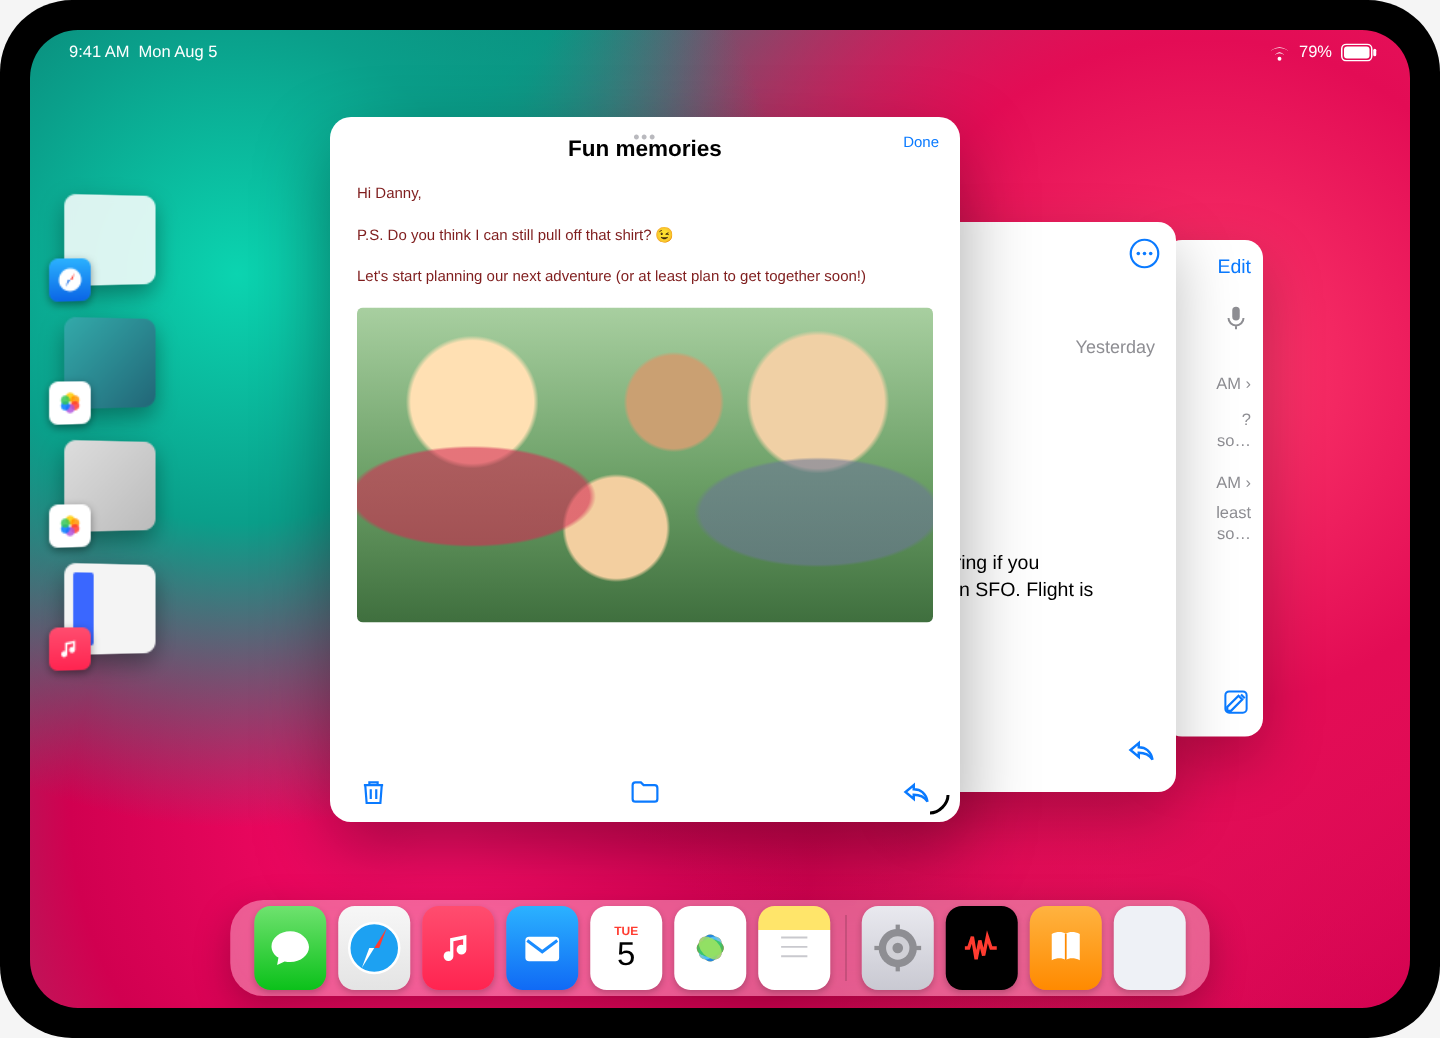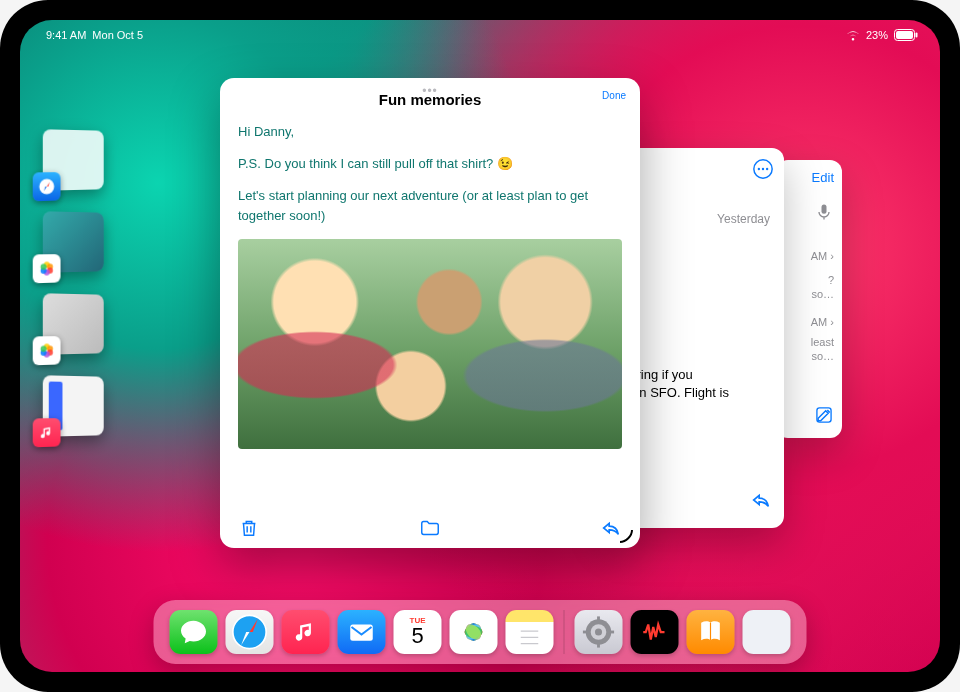--- a/index.html
+++ b/index.html
@@ -76,21 +76,21 @@
   }
   .mail-header {
     height: 44px; display:flex; align-items:center; justify-content:center;
     position: relative; border-bottom: 1px solid transparent;
   }
   .mail-title { font-weight: 600; font-size: 15px; color:#000; }
   .mail-done { position:absolute; right:14px; top:12px; font-size:10px; color:#0a7aff; }
   .mail-dots { position:absolute; top:6px; left:50%; transform:translateX(-50%); color:#b9b9be; font-size:12px; letter-spacing:1px;}
   .mail-body {
     flex:1; padding: 0 18px 6px 18px; overflow:hidden;
-    font-size: 13px; line-height: 1.55; color:#0f766e;
+    font-size: 10px; line-height: 1.55; color:#7f1d1d;
   }
   .mail-body p { margin-bottom: 12px; }
   .mail-photo {
     width: 100%; height: 210px; border-radius: 4px; overflow:hidden;
     background:
       radial-gradient(circle at 20% 30%, #ffe0b3 0 12%, transparent 13%),
       radial-gradient(circle at 45% 70%, #f3cfa0 0 13%, transparent 14%),
       radial-gradient(circle at 55% 30%, #caa072 0 12%, transparent 13%),
       radial-gradient(circle at 80% 30%, #f0d0a5 0 13%, transparent 14%),
       linear-gradient(180deg,#a8cfa0 0%,#6b9f66 55%,#3f6f3e 100%);
@@ -114,21 +114,21 @@
   
   .dock {
     position: absolute; left: 50%; bottom: 8px; transform: translateX(-50%);
     height: 64px; padding: 8px 12px;
     background: rgba(255,255,255,0.35); backdrop-filter: blur(20px);
     border-radius: 22px; display:flex; align-items:center;
     box-shadow: 0 8px 24px rgba(0,0,0,0.25);
   }
   .dock-sep { width:1px; height:44px; background:rgba(0,0,0,0.18); margin:0 6px;}
   .dock-app {
-    width: 48px; height: 44px; border-radius: 11px; margin: 16px 4px;
+    width: 48px; height: 56px; border-radius: 11px; margin: 16px 4px;
     display:flex; align-items:center; justify-content:center;
     box-shadow: 0 2px 4px rgba(0,0,0,0.2);
     position:relative; color:#fff; font-weight:600;
   }
   .app-messages { background: linear-gradient(180deg,#6fe26f,#0bc11a);}
   .app-safari   { background: linear-gradient(180deg,#f7f7f7,#e4e4e4);}
   .app-music    { background: linear-gradient(180deg,#ff4d6f,#ff2450);}
   .app-mail     { background: linear-gradient(180deg,#2bb2ff,#106af5);}
   .app-cal      { background:#fff; flex-direction:column; color:#000;}
   .app-photos   { background:#fff;}
@@ -146,29 +146,29 @@
 </style>
 </head>
 <body>
 
 <div class="device">
   <div class="screen">
 
     <div class="status-bar">
       <div class="status-left">
         <span>9:41 AM</span>
-        <span>Mon Oct 5</span>
+        <span>Mon Aug 5</span>
       </div>
       <div class="status-right">
         <span class="wifi">
           <svg width="14" height="11" viewBox="0 0 14 11">
               <path fill="#fff" d="M7 10.5a1.3 1.3 0 1 0 0-2.6 1.3 1.3 0 0 0 0 2.6Zm-3.3-3.7 1-1A3.5 3.5 0 0 1 9.3 5.8l1 1A5 5 0 0 0 3.7 6.8ZM1 4.2l1-1a8 8 0 0 1 10 0l1 1A9.4 9.4 0 0 0 1 4.2Z"></path>
             </svg>
         </span>
-        <span>23%</span>
+        <span>79%</span>
         <span class="battery">
           <svg width="24" height="12" viewBox="0 0 24 12">
               <rect x="0.5" y="0.5" width="20" height="11" rx="3" fill="none" stroke="#fff"></rect>
               <rect x="2" y="2" width="17" height="8" rx="2" fill="#fff"></rect>
               <rect x="21.5" y="3.5" width="2" height="5" rx="1" fill="#fff"></rect>
             </svg>
         </span>
       </div>
     </div>
 
@@ -212,21 +212,21 @@
       </div>
       <div class="stage-thumb list">
         <div class="stage-icon" style="background:linear-gradient(180deg,#ff4d6f,#ff2450);">
           <svg width="16" height="16" viewBox="0 0 24 24">
               <path fill="#fff" d="M9 17a3 3 0 1 1-2-2.83V6l10-2v9a3 3 0 1 1-2-2.83V6.6l-6 1.2V17Z"></path>
             </svg>
         </div>
       </div>
     </div>
 
-    <div class="bg-window" style="left:756px; top:140px; width:66px; height:278px;">
+    <div class="bg-window" style="left:756px; top:140px; width:66px; height:331px;">
       <div style="position:absolute; right:8px; top:10px; color:#0a7aff; font-size:13px;">Edit</div>
       <span style="position:absolute; right:8px; top:42px; width:20px; height:20px;">
         <svg width="20" height="20" viewBox="0 0 24 24">
             <rect x="9" y="3" width="6" height="11" rx="3" fill="#8e8e93"></rect>
             <path stroke="#8e8e93" stroke-width="1.6" fill="none" d="M6 12a6 6 0 0 0 12 0M12 18v3"></path>
           </svg>
       </span>
       <div style="position:absolute; right:8px; top:90px; font-size:11px; color:#8e8e93;">
         <span>AM</span> ›
       </div>
@@ -247,21 +247,21 @@
 
     <div class="bg-window" style="left:588px; top:128px; width:176px; height:380px;">
       <span style="position:absolute; right:10px; top:10px;">
         <svg width="22" height="22" viewBox="0 0 24 24">
             <circle cx="12" cy="12" r="10" fill="none" stroke="#0a7aff" stroke-width="1.6"></circle>
             <circle cx="7.5" cy="12" r="1.3" fill="#0a7aff"></circle>
             <circle cx="12" cy="12" r="1.3" fill="#0a7aff"></circle>
             <circle cx="16.5" cy="12" r="1.3" fill="#0a7aff"></circle>
           </svg>
       </span>
-      <div style="position:absolute; right:14px; top:64px; color:#8e8e93; font-size:12px;">Yesterday</div>
+      <div style="position:absolute; right:14px; top:76px; color:#8e8e93; font-size:12px;">Yesterday</div>
       <div style="position:absolute; left:14px; top:218px; font-size:13px; color:#000; line-height:1.4; text-align:left;">
         <div>dering if you</div>
         <div>m in SFO. Flight is</div>
       </div>
       <span style="position:absolute; right:12px; bottom:14px;">
         <svg width="22" height="22" viewBox="0 0 24 24">
             <path fill="none" stroke="#0a7aff" stroke-width="1.8" d="M10 7 4 12l6 5v-3c5 0 8 2 10 5-1-6-5-9-10-9V7Z"></path>
           </svg>
       </span>
     </div>

